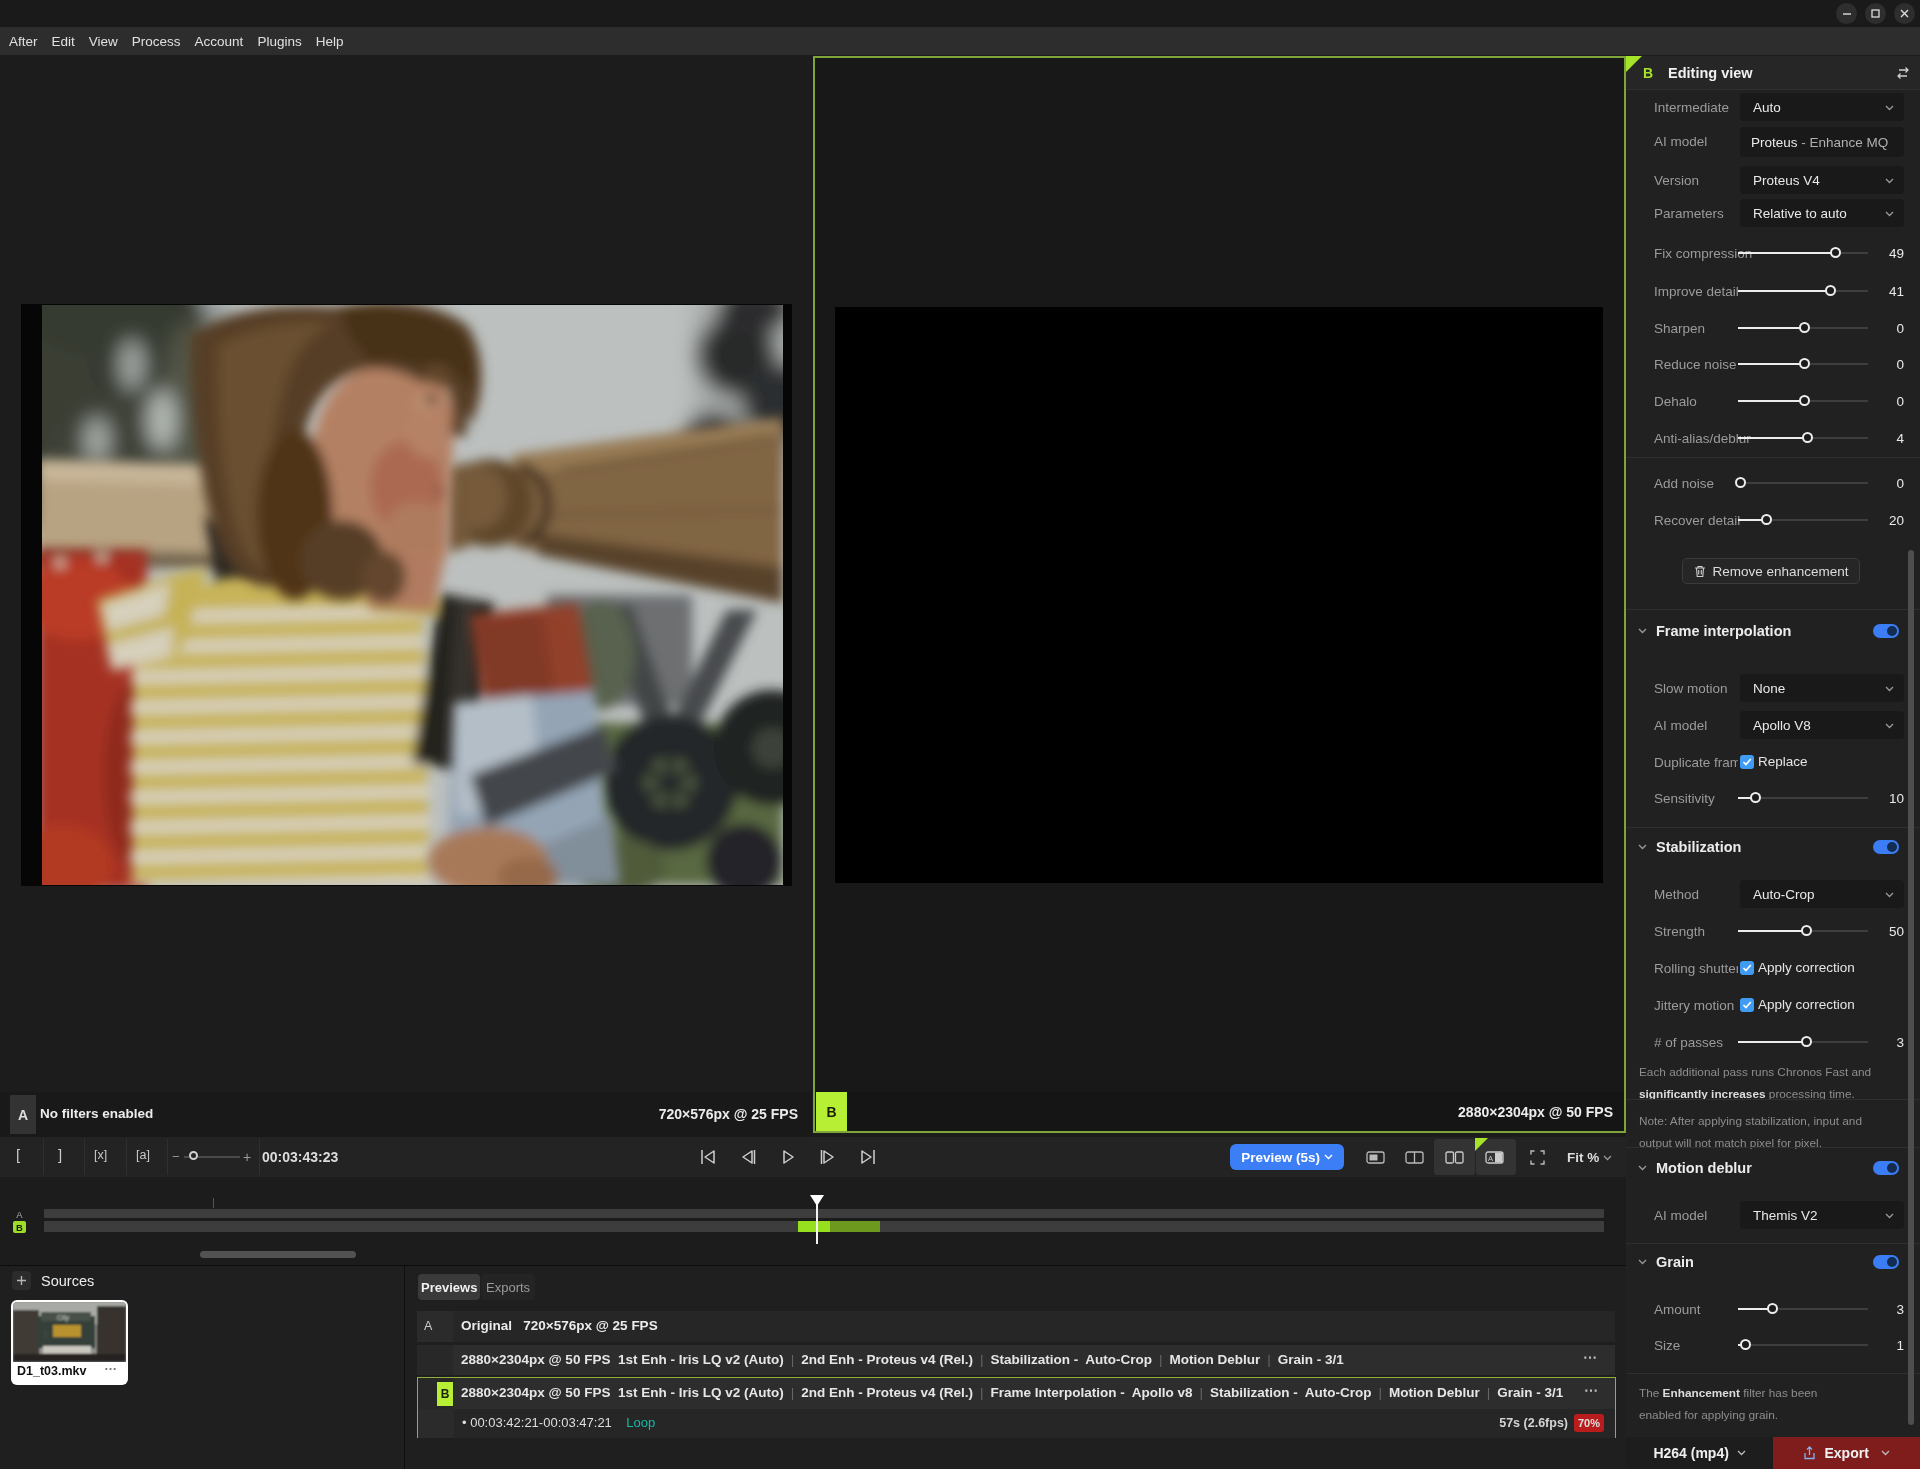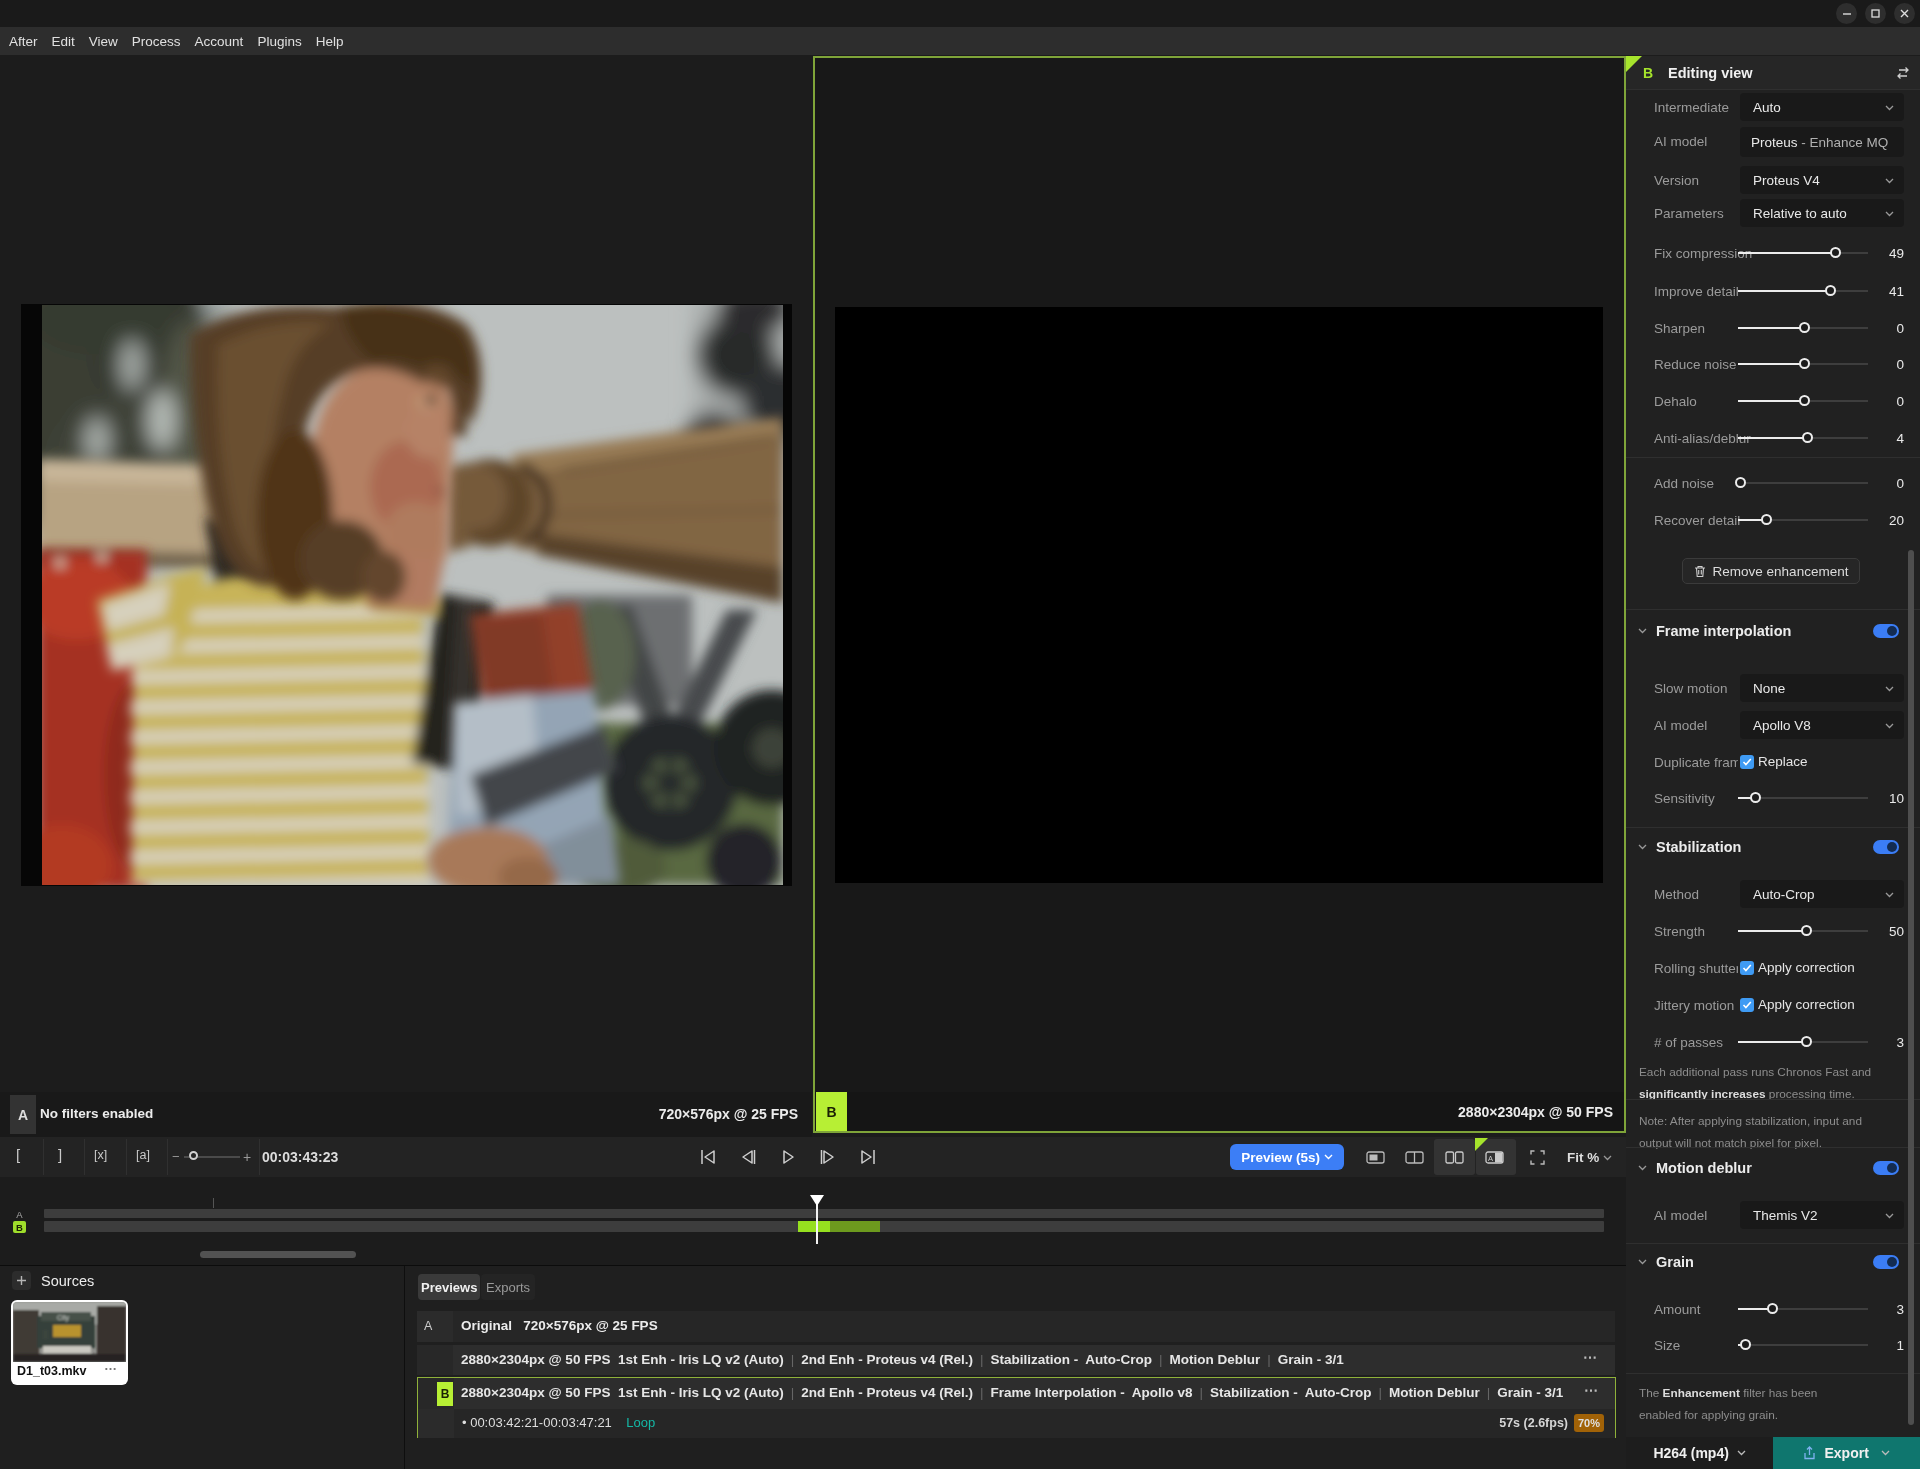--- a/index.html
+++ b/index.html
@@ -335,21 +335,21 @@
     <div class="ab" style="left:0;top:0;width:1197px;height:31px;background:#2d2d2d;overflow:hidden">
       <div class="ab" style="left:0;top:0;width:36px;height:31px;background:#282828"></div>
       <div class="ab f" style="left:19px;top:4px;width:16px;height:24px;background:#b7ef34;color:#1a2005;font-size:12px;font-weight:bold;justify-content:center">B</div>
       <span class="ab" style="left:43px;top:7px;font-size:13.5px;font-weight:bold;color:#e6e6e6;white-space:nowrap">2880×2304px @ 50 FPS&nbsp; 1st Enh - Iris LQ v2 (Auto)<span class="sep">|</span>2nd Enh - Proteus v4 (Rel.)<span class="sep">|</span>Frame Interpolation -&nbsp; Apollo v8<span class="sep">|</span>Stabilization -&nbsp; Auto-Crop<span class="sep">|</span>Motion Deblur<span class="sep">|</span>Grain - 3/1</span>
       <span class="ab" style="right:17px;top:4px;font-size:14px;font-weight:bold;color:#bbb">⋯</span>
     </div>
     <div class="ab" style="left:0;top:31px;width:1197px;height:29px;background:#262626">
       <div class="ab" style="left:0;top:0;width:36px;height:29px;background:#2b2b2b"></div>
       <span class="ab" style="left:44px;top:6px;font-size:13px;color:#dedede">• 00:03:42:21-00:03:47:21&nbsp;&nbsp;&nbsp; <span style="color:#14b8a6">Loop</span></span>
       <span class="ab" style="right:47px;top:7px;font-size:12.5px;font-weight:bold;color:#d5d5d5">57s (2.6fps)</span>
-      <div class="ab f" style="right:11px;top:5px;height:18px;background:#a16207;border-radius:3px;padding:0 4px;font-size:11px;font-weight:bold;color:#e0e0e0">70%</div>
+      <div class="ab f" style="right:11px;top:5px;height:18px;background:#b91c1c;border-radius:3px;padding:0 4px;font-size:11px;font-weight:bold;color:#e0e0e0">70%</div>
     </div>
   </div>
 </div>
 <div class="ab" id="vdiv"></div>
 <div class="ab" id="panel">
   <div class="ab" style="left:0;top:0;width:294px;height:34px;background:#262626;border-bottom:1px solid #2f2f2f"></div>
   <div class="ab" style="left:0;top:0;width:0;height:0;border-top:16px solid #a6e42c;border-right:16px solid transparent"></div>
   <span class="ab" style="left:17px;top:9px;font-size:14px;font-weight:bold;color:#a6e42c">B</span>
   <span class="ab" style="left:42px;top:9px;font-size:14.5px;font-weight:bold;color:#f0f0f0">Editing view</span>
   <svg class="ab" style="left:269px;top:10px" width="16" height="14" viewBox="0 0 16 14" fill="none" stroke="#cfcfcf" stroke-width="1.3">
@@ -558,19 +558,19 @@
       <span class="val">1</span>
     </div>
   <div class="pdiv" style="top:1317px"></div>
   <div class="note" style="top:1326px;width:192px">The <b style="color:#dcdcdc">Enhancement</b> filter has been enabled for applying grain.</div>
 
   <div class="ab" style="left:282px;top:494px;width:6px;height:875px;background:#4e4e4e;border-radius:3px"></div>
 
   <div class="ab f" style="left:0;top:1381px;width:147px;height:32px;background:#1d1d1d;justify-content:center;color:#f0f0f0;font-size:14px;font-weight:bold">H264 (mp4)&nbsp;&nbsp;<svg width="9" height="6">
         <path d="M1 1l3.5 3.5L8 1" stroke="#bbb" stroke-width="1.3" fill="none"></path>
       </svg></div>
-  <div class="ab f" style="left:147px;top:1381px;width:147px;height:32px;background:#0f766e;justify-content:center;color:#f0f0f0;font-size:14px;font-weight:bold"><svg width="13" height="14" viewBox="0 0 13 14" fill="none" stroke="#7fb2f0" stroke-width="1.3" style="margin-right:8px">
+  <div class="ab f" style="left:147px;top:1381px;width:147px;height:32px;background:#7f1d1d;justify-content:center;color:#f0f0f0;font-size:14px;font-weight:bold"><svg width="13" height="14" viewBox="0 0 13 14" fill="none" stroke="#7fb2f0" stroke-width="1.3" style="margin-right:8px">
         <path d="M6.5 9V1.5M4 3.5l2.5-2.5L9 3.5"></path>
         <path d="M2 7v5.5h9V7"></path>
       </svg>Export&nbsp;&nbsp;&nbsp;<svg width="9" height="6">
         <path d="M1 1l3.5 3.5L8 1" stroke="#bbb" stroke-width="1.3" fill="none"></path>
       </svg></div>
 </div>
 
 </body></html>

